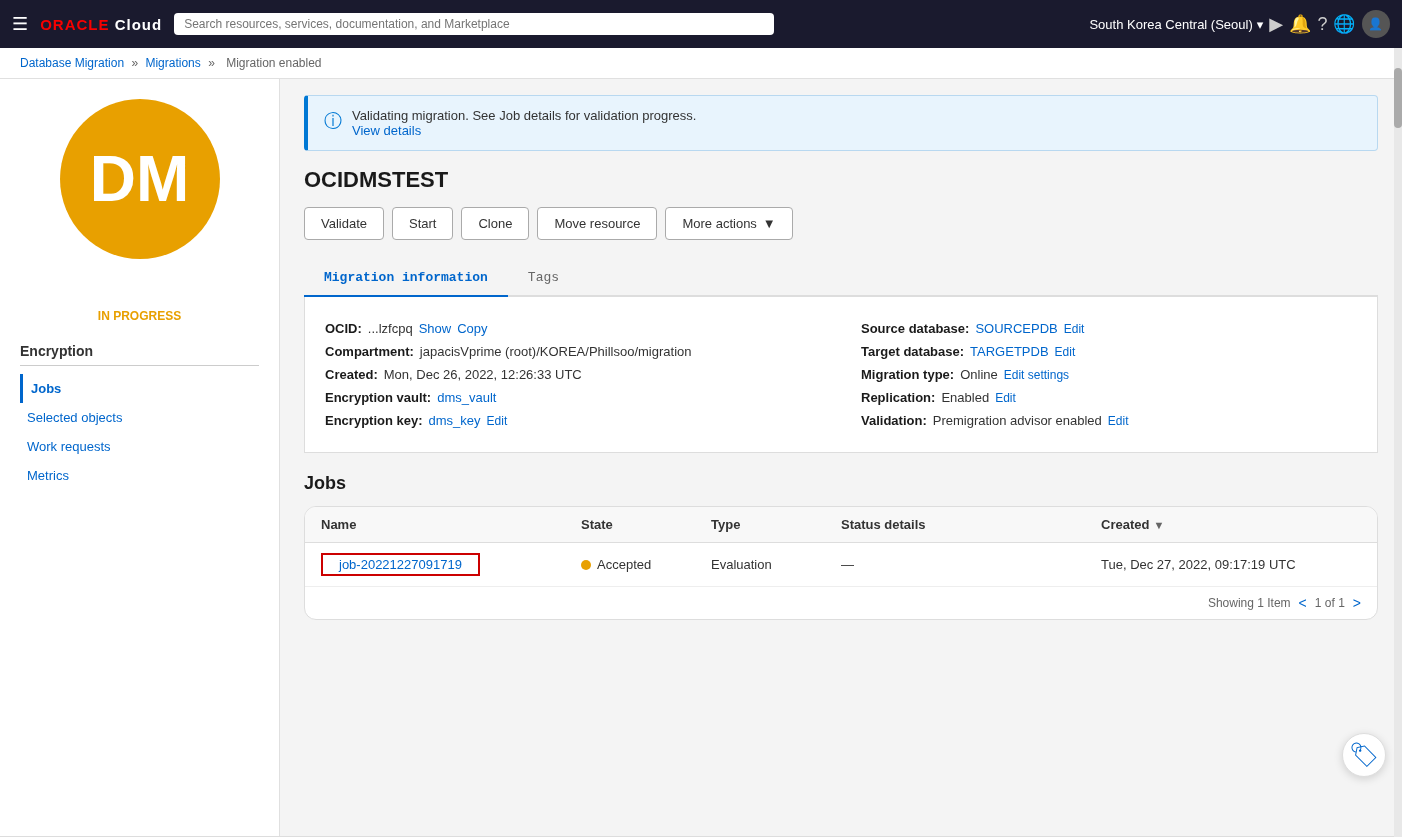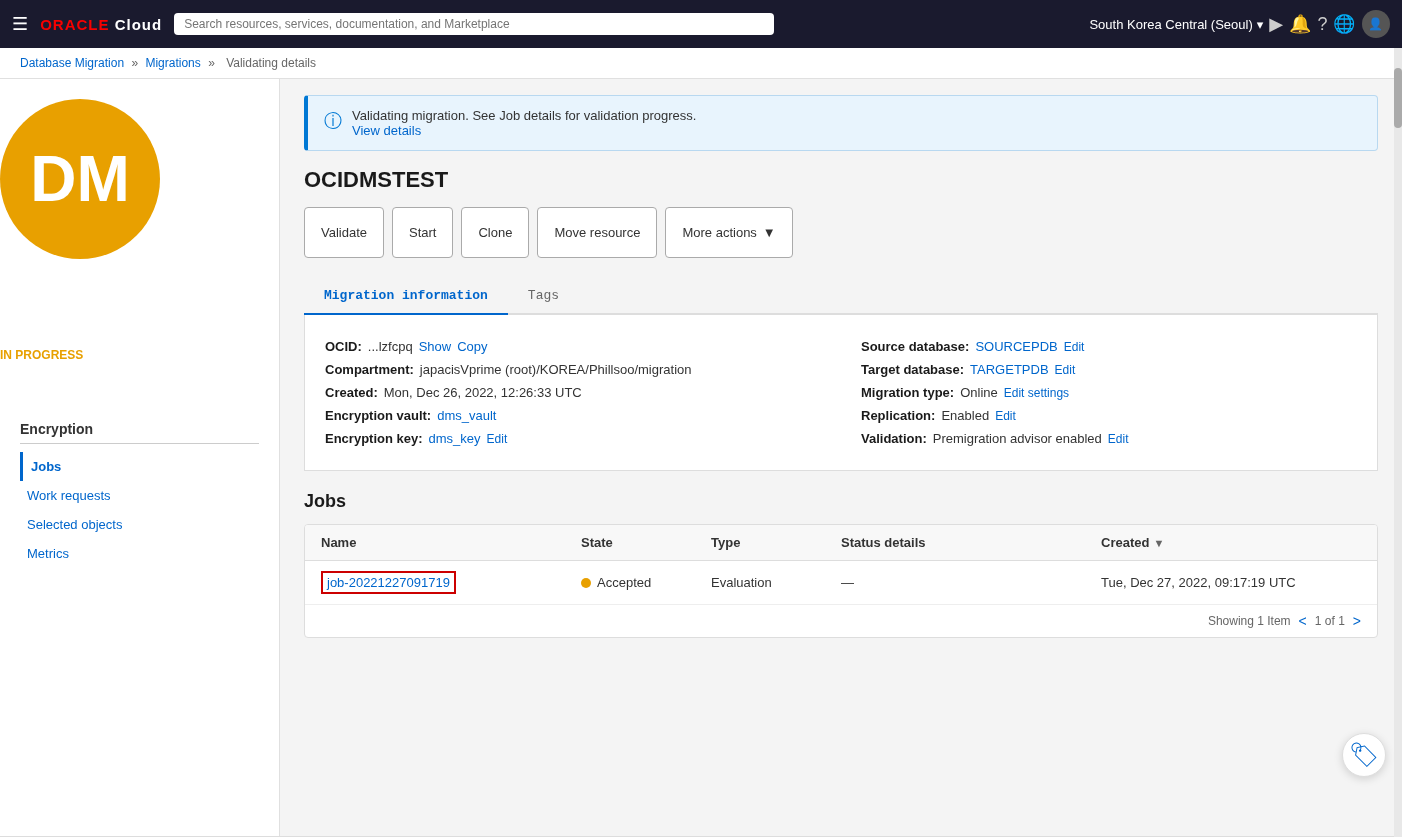--- a/index.html
+++ b/index.html
@@ -71,22 +71,21 @@
 
     
     .sidebar {
       width: 280px;
       min-width: 280px;
       padding: 20px 0;
       background: #fff;
       border-right: 1px solid #e0e0e0;
       display: flex;
       flex-direction: column;
-      align-items: flex-start;
-      gap: 39px;
+      align-items: center;
     }
     .sidebar-avatar {
       width: 160px; height: 160px;
       border-radius: 50%;
       background: #e8a000;
       display: flex; align-items: center; justify-content: center;
       font-size: 64px; font-weight: bold; color: #fff;
       margin-bottom: 10px;
     }
     .sidebar-status {
@@ -153,21 +152,21 @@
       margin-bottom: 14px;
     }
 
     
     .action-bar {
       display: flex;
       gap: 8px;
       margin-bottom: 20px;
     }
     .btn {
-      padding: 17px 16px;
+      padding: 8px 16px;
       border: 1px solid #aaa;
       background: #fff;
       border-radius: 4px;
       font-size: 13px;
       cursor: pointer;
       color: #333;
     }
     .btn-dropdown {
       display: flex;
       align-items: center;
@@ -225,21 +224,21 @@
     .jobs-section { margin-top: 16px; }
     .jobs-title {
       font-size: 18px; font-weight: bold; color: #1a1a1a;
       margin-bottom: 12px;
     }
 
     
     .jobs-table {
       background: #fff;
       border: 1px solid #ddd;
-      border-radius: 4px;
+      border-radius: 12px;
       overflow: hidden;
     }
     .table-header {
       display: grid;
       grid-template-columns: 2fr 1fr 1fr 2fr 2fr;
       background: #f8f8f8;
       border-bottom: 1px solid #ddd;
       padding: 10px 16px;
       font-size: 13px;
       font-weight: bold;
@@ -254,21 +253,21 @@
       grid-template-columns: 2fr 1fr 1fr 2fr 2fr;
       padding: 10px 16px;
       border-bottom: 1px solid #eee;
       align-items: center;
       font-size: 13px;
     }
     .table-cell { display: flex; align-items: center; gap: 6px; }
     .job-link {
       color: #0066cc; text-decoration: none;
       border: 2px solid #cc0000;
-      padding: 2px 4px;
+      padding: 2px 16px;
       display: inline-block;
     }
     .status-dot {
       width: 10px; height: 10px;
       border-radius: 50%;
       background: #e8a000;
       display: inline-block;
     }
     .status-dot.accepted { background: #e8a000; }
     .table-pagination {
@@ -340,38 +339,38 @@
     <span class="topnav-icon">🌐</span>
     <div class="topnav-avatar">👤</div>
   </div>
 </nav>
 
 <div class="breadcrumb">
   <a href="#">Database Migration</a>
   <span> » </span>
   <a href="#">Migrations</a>
   <span> » </span>
-  <span>Validating details</span>
+  <span>Migration enabled</span>
 </div>
 
 <div class="main-container">
 
   <aside class="sidebar">
     <div class="sidebar-avatar">
       <span>DM</span>
     </div>
     <div class="sidebar-status">
       <strong>IN PROGRESS</strong>
     </div>
 
     <div class="resources-section">
       <div class="resources-title">Encryption</div>
       <a class="sidebar-nav-item active" href="#">Jobs</a>
+      <a class="sidebar-nav-item" href="#">Selected objects</a>
       <a class="sidebar-nav-item" href="#">Work requests</a>
-      <a class="sidebar-nav-item" href="#">Selected objects</a>
       <a class="sidebar-nav-item" href="#">Metrics</a>
     </div>
   </aside>
 
   <main class="content">
 
     <div class="info-banner">
       <span class="info-banner-icon">ⓘ</span>
       <div>
         <div>Validating migration. See Job details for validation progress.</div>

